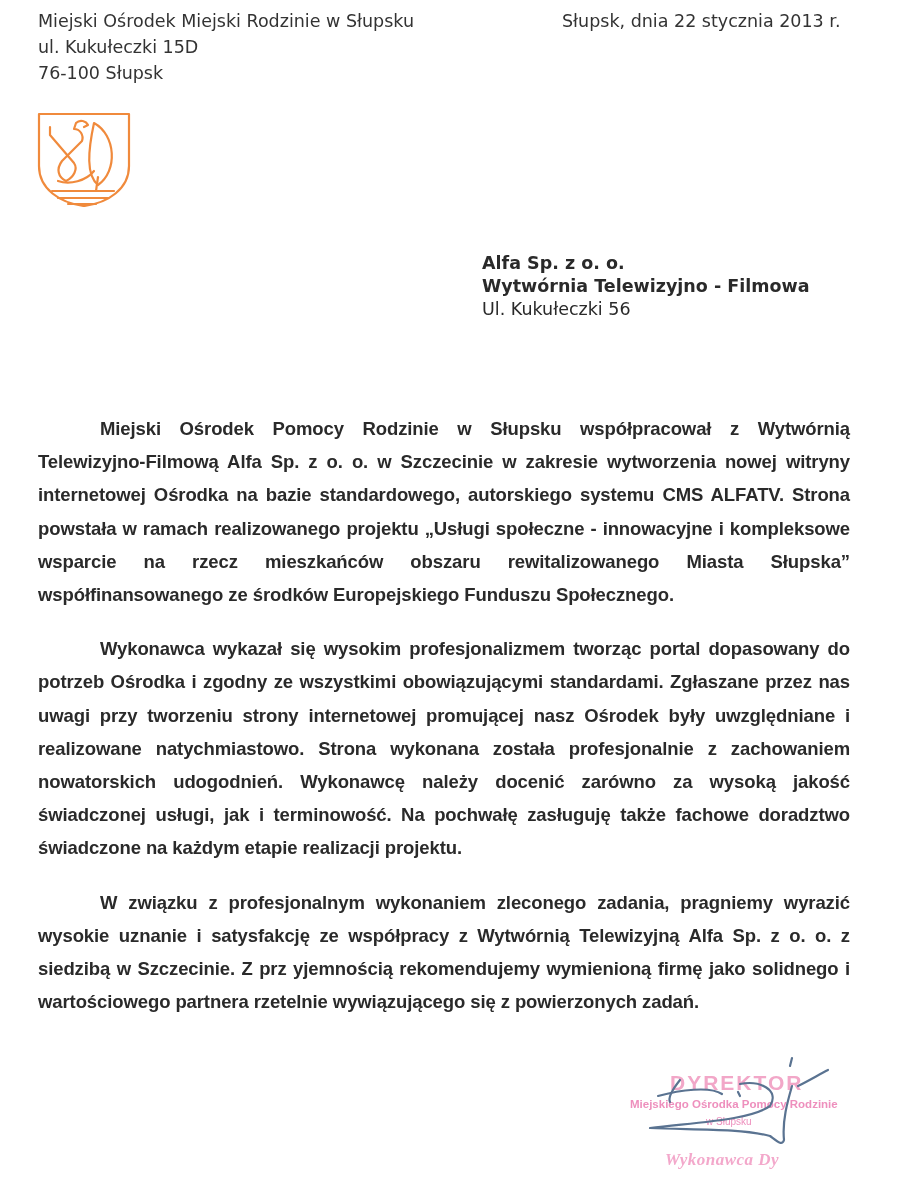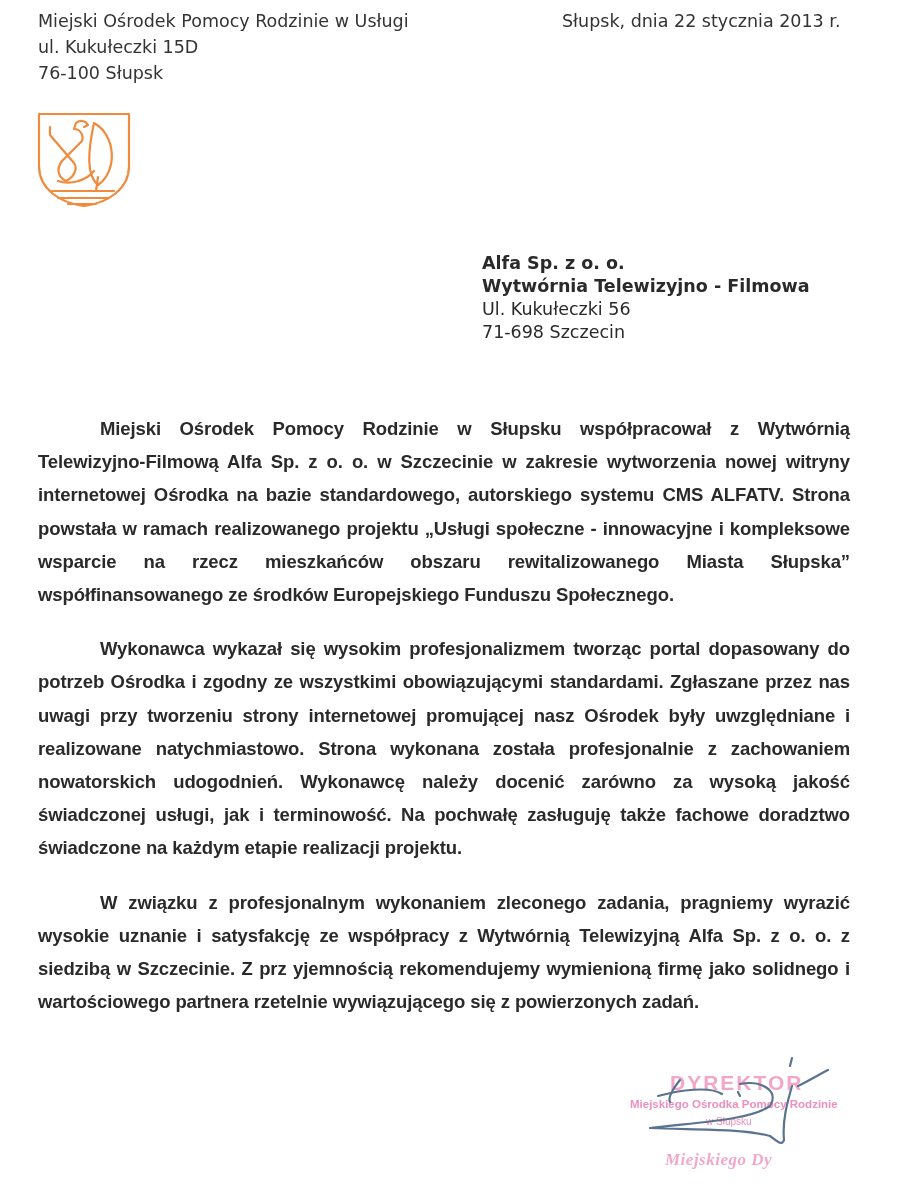--- a/index.html
+++ b/index.html
@@ -51,21 +51,21 @@
       position: absolute; left: 55px; top: 100px;
       font-family: "Liberation Serif", serif; font-style: italic; font-weight: bold;
       font-size: 17px; color: #f3a8cb; letter-spacing: 0.5px;
     }
     .stamp svg { position: absolute; left: 0; top: 0; }
   </style>
 </head>
 <body>
 
 <div class="sender">
-  <div>Miejski Ośrodek Pomocy Rodzinie w Usługi</div>
+  <div>Miejski Ośrodek Miejski Rodzinie w Słupsku</div>
   <div>ul. Kukułeczki 15D</div>
   <div>76-100 Słupsk</div>
 </div>
 
 <div class="date">Słupsk, dnia 22 stycznia 2013 r.</div>
 
 <div class="logo">
   <svg width="96" height="96" viewBox="0 0 96 96" fill="none" stroke="#f08a3c" stroke-width="2.2" stroke-linecap="round" stroke-linejoin="round">
     <path d="M3 3 H93 V55 C93 78 72 92 48 95 C24 92 3 78 3 55 Z"></path>
     <path d="M14 16 V24 L38 52 C42 58 38 66 30 70 C22 66 20 58 26 50 L46 30 C48 24 44 18 38 18 L40 12 C44 8 50 10 52 14 L48 16"></path>
@@ -75,34 +75,33 @@
     <path d="M16 80 H78"></path>
     <path d="M22 87 H72"></path>
     <path d="M32 93 H60"></path>
   </svg>
 </div>
 
 <div class="recipient">
   <div class="bold">Alfa Sp. z o. o.</div>
   <div class="bold">Wytwórnia Telewizyjno - Filmowa</div>
   <div>Ul. Kukułeczki 56</div>
-  <div>71-698 Szczecin</div>
 </div>
 
 <div class="body">
   <p>Miejski Ośrodek Pomocy Rodzinie w Słupsku współpracował z Wytwórnią Telewizyjno-Filmową Alfa Sp. z o. o. w Szczecinie w zakresie wytworzenia nowej witryny internetowej Ośrodka na bazie standardowego, autorskiego systemu CMS ALFATV. Strona powstała w ramach realizowanego projektu „Usługi społeczne - innowacyjne i kompleksowe wsparcie na rzecz mieszkańców obszaru rewitalizowanego Miasta Słupska” współfinansowanego ze środków Europejskiego Funduszu Społecznego.</p>
   <p>Wykonawca wykazał się wysokim profesjonalizmem tworząc portal dopasowany do potrzeb Ośrodka i zgodny ze wszystkimi obowiązującymi standardami. Zgłaszane przez nas uwagi przy tworzeniu strony internetowej promującej nasz Ośrodek były uwzględniane i realizowane natychmiastowo. Strona wykonana została profesjonalnie z zachowaniem nowatorskich udogodnień. Wykonawcę należy docenić zarówno za wysoką jakość świadczonej usługi, jak i terminowość. Na pochwałę zasługuję także fachowe doradztwo świadczone na każdym etapie realizacji projektu.</p>
   <p>W związku z profesjonalnym wykonaniem zleconego zadania, pragniemy wyrazić wysokie uznanie i satysfakcję ze współpracy z Wytwórnią Telewizyjną Alfa Sp. z o. o. z siedzibą w Szczecinie. Z prz yjemnością rekomendujemy wymienioną firmę jako solidnego i wartościowego partnera rzetelnie wywiązującego się z powierzonych zadań.</p>
 </div>
 
 <div class="stamp">
   <div class="s-title">DYREKTOR</div>
   <div class="s-org">Miejskiego Ośrodka Pomocy Rodzinie</div>
   <div class="s-city">w Słupsku</div>
-  <div class="s-name">Miejskiego Dy</div>
+  <div class="s-name">Wykonawca Dy</div>
   <svg width="260" height="140" viewBox="0 0 260 140" fill="none" stroke="#5a7391" stroke-width="2.2" stroke-linecap="round" stroke-linejoin="round">
     <path d="M70 30 C62 40 58 48 60 52"></path>
     <path d="M48 46 C70 40 100 36 112 44"></path>
     <path d="M130 34 C150 30 170 40 160 56 C140 70 90 72 40 78 C80 80 130 78 160 86 C168 92 172 96 174 90 C172 70 178 50 182 36"></path>
     <path d="M188 36 C200 30 210 24 218 20"></path>
     <path d="M180 16 L182 8"></path>
     <path d="M128 42 L130 46"></path>
   </svg>
 </div>
 

